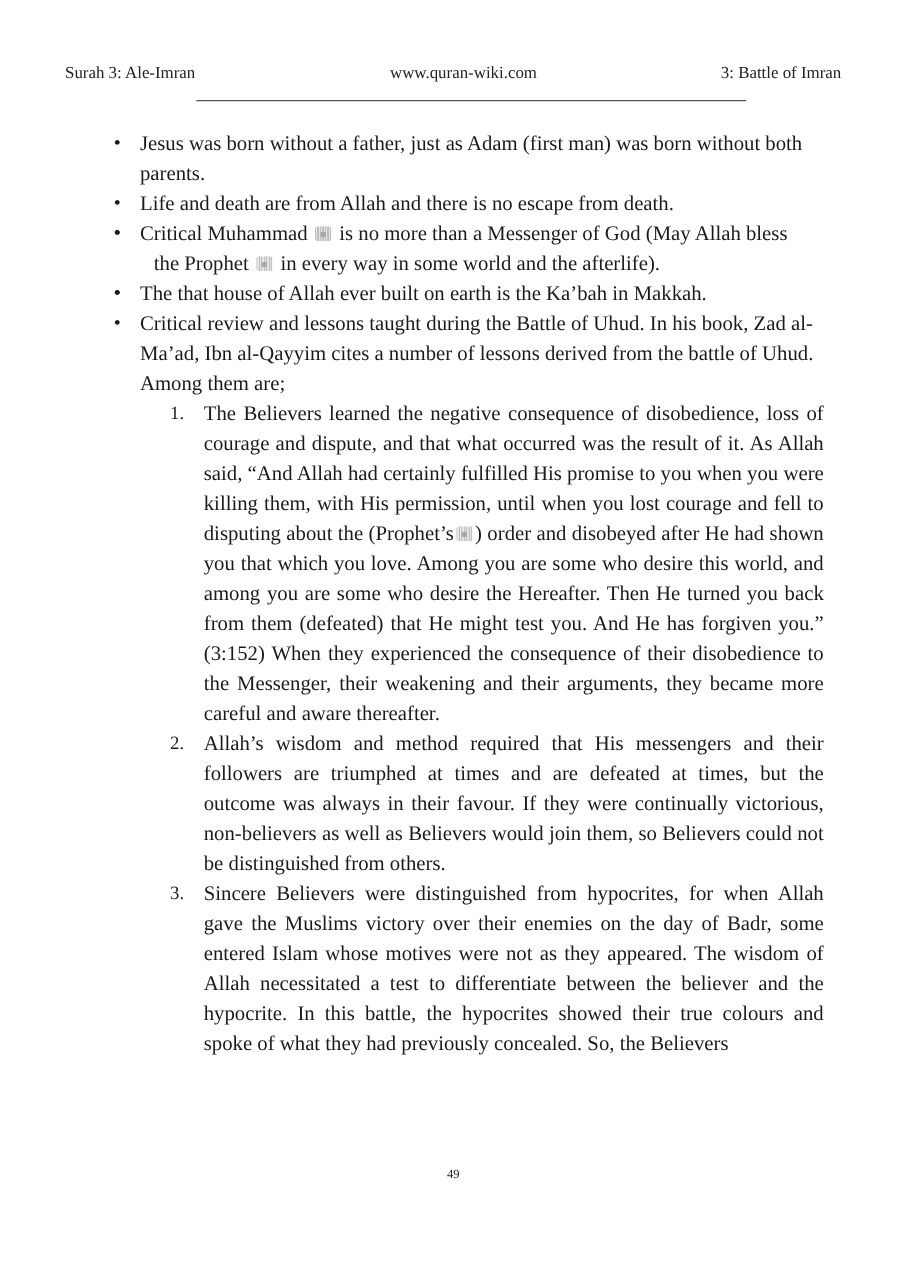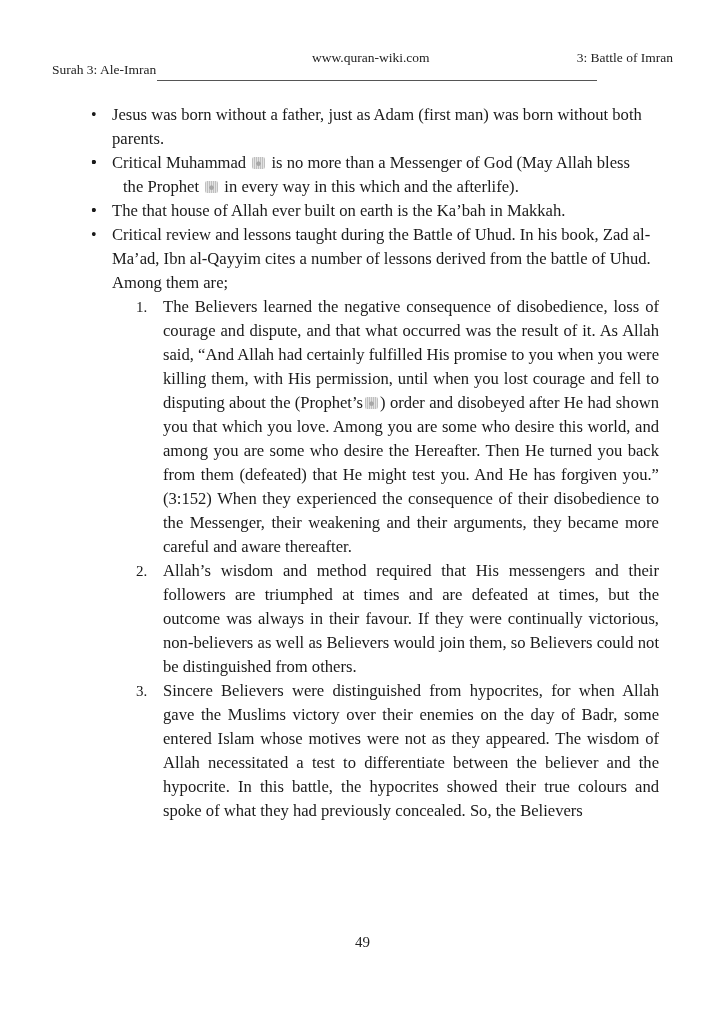--- a/index.html
+++ b/index.html
@@ -17,21 +17,21 @@
     }
     .header {
       position: absolute;
       top: 50px;
       left: 0;
       width: 725px;
       height: 20px;
       font-size: 13.5px;
       color: #222;
     }
-    .header .left { position: absolute; left: 52px; top: 12px; }
+    .header .left { position: absolute; left: 52px; top: 0; }
     .header .center { position: absolute; left: 312px; top: 0; text-align: right; }
     .header .right { position: absolute; right: 52px; top: 0; }
     .header-rule {
       position: absolute;
       top: 80px;
       left: 157px;
       width: 440px;
       height: 0;
       border-top: 1px solid #555;
     }
@@ -92,21 +92,21 @@
       left: 136px;
       top: 0;
       font-size: 15px;
     }
     .page-number {
       position: absolute;
       top: 934px;
       left: 0;
       width: 725px;
       text-align: center;
-      font-size: 15px;
+      font-size: 10px;
       color: #222;
     }
   </style>
 </head>
 <body>
 
 <div class="header">
   <span class="left">Surah 3: Ale-Imran</span>
   <span class="center">www.quran-wiki.com</span>
   <span class="right">3: Battle of Imran</span>
@@ -114,30 +114,31 @@
 <div class="header-rule"></div>
 
 <div class="content">
   <ul class="bullets">
     <li class="bullet">
       <span class="dot">•</span>
       <span>Jesus was born without a father, just as Adam (first man) was born without both parents.</span>
     </li>
     <li class="bullet">
       <span class="dot">•</span>
+      <span>Life and death are from Allah and there is no escape from death.</span>
     </li>
     <li class="bullet">
       <span class="dot">•</span>
     </li>
     <li class="bullet indent-cont">
       <span class="dot">•</span>
       <span>Critical Muhammad</span>
       <span class="saw"></span>
       <span>is no more than a Messenger of God (May Allah bless</span>
-      <span class="cont"><span>the Prophet</span> <span class="saw"></span> <span>in every way in this which and the afterlife).</span></span>
+      <span class="cont"><span>the Prophet</span> <span class="saw"></span> <span>in every way in some world and the afterlife).</span></span>
     </li>
     <li class="bullet">
       <span class="dot">•</span>
     </li>
     <li class="bullet">
       <span class="dot">•</span>
       <span>The that house of Allah ever built on earth is the Ka’bah in Makkah.</span>
     </li>
     <li class="bullet">
       <span class="dot">•</span>

